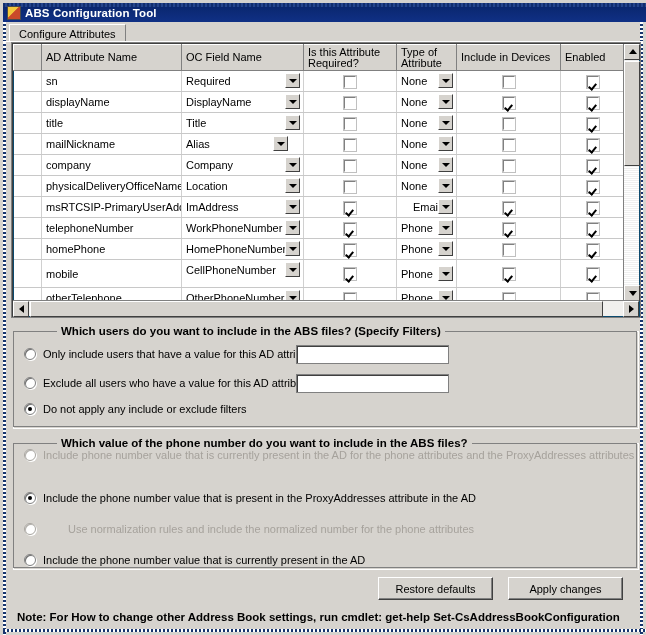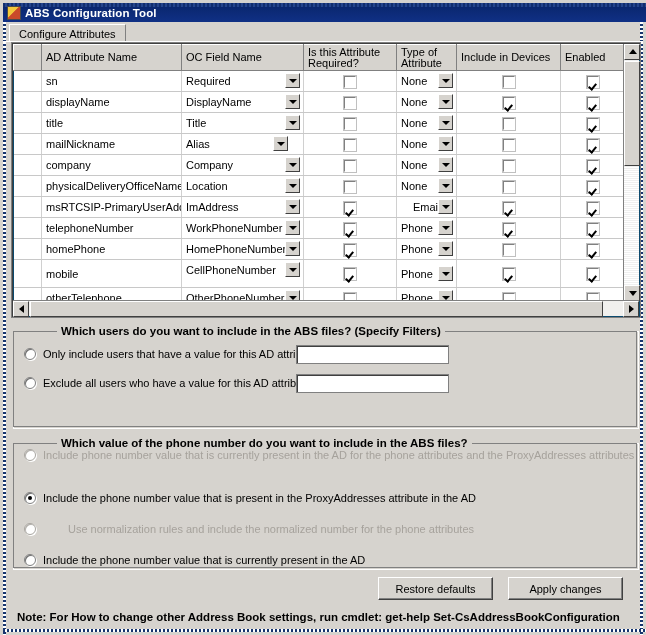--- a/index.html
+++ b/index.html
@@ -536,20 +536,24 @@
       <span class="rlabel">Only include users that have a value for this AD  attribute:</span>
     </div>
     <div class="tbox" style="left:282px;top:13px;width:153px;height:19px;"></div>
 
     <div class="radio-row" style="left:10px;top:45px;">
       <span class="radio"></span>
       <span class="rlabel">Exclude all users who have a value for this AD  attribute:</span>
     </div>
     <div class="tbox" style="left:282px;top:42px;width:153px;height:19px;"></div>
 
+    <div class="radio-row" style="left:10px;top:71px;">
+      <span class="radio on"></span>
+      <span class="rlabel">Do not apply any include or exclude filters</span>
+    </div>
   </div>
 
   <div class="group" style="left:10px;top:440px;width:626px;height:127px;">
     <div class="gframe"></div>
     <div class="glegend">Which value of the phone number do you want to include in the ABS files?</div>
 
     <div class="radio-row" style="left:10px;top:5px;">
       <span class="radio dim"></span>
       <span class="rlabel dim">Include phone number value that is currently present in the AD for the phone attributes and the ProxyAddresses attributes</span>
     </div>

